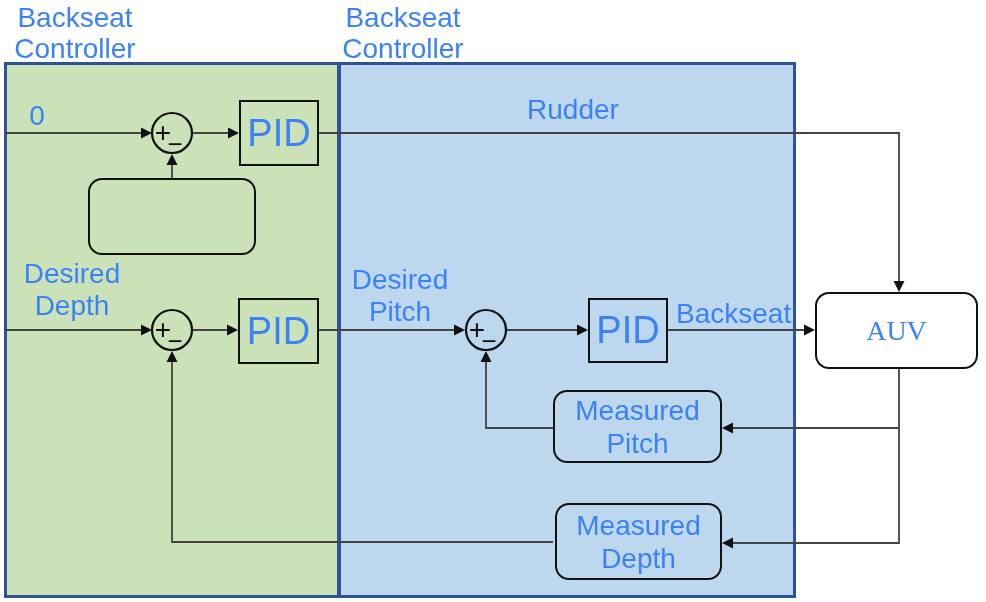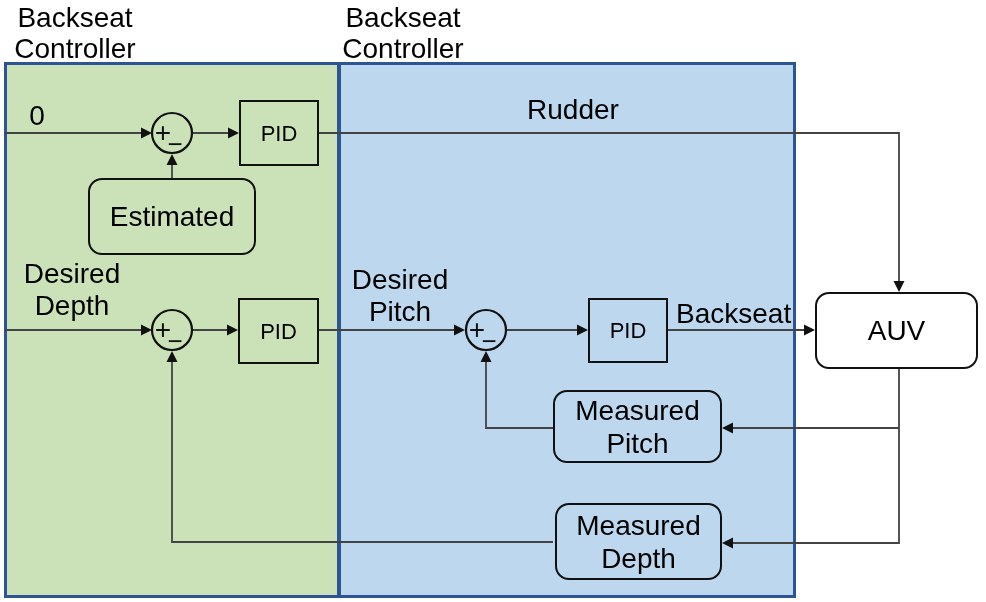--- a/index.html
+++ b/index.html
@@ -1,32 +1,32 @@
 <!DOCTYPE html>
 <html><head>
 <meta charset="utf-8">
 <style>
   html,body{margin:0;padding:0;background:#ffffff;}
   #stage{
     position:relative;width:986px;height:602px;background:#ffffff;
-    font-family:"Liberation Sans",sans-serif;color:#000000;overflow:hidden;
+    font-family:"Liberation Sans",sans-serif;color:#3b82f6;overflow:hidden;
   }
   .region{position:absolute;box-sizing:border-box;border:3px solid #2e5496;}
   .region.green{left:4px;top:62px;width:336px;height:536px;background:#cbe2b8;}
   .region.blue{left:338px;top:62px;width:458px;height:536px;background:#bdd7ee;}
 
   .lbl{position:absolute;font-size:28px;line-height:32px;text-align:center;white-space:nowrap;}
   .title{position:absolute;font-size:28px;line-height:31px;text-align:center;white-space:nowrap;}
 
   .block{
     position:absolute;box-sizing:border-box;border:2.2px solid #111;
     display:flex;flex-direction:column;align-items:center;justify-content:center;
     font-size:28px;line-height:33px;text-align:center;background:transparent;
   }
-  .block.square{border-radius:0;font-size:22px;}
+  .block.square{border-radius:0;font-size:38px;}
   .block.rounded{border-radius:14px;}
   .block.white{background:#ffffff;}
 
   svg#wires{position:absolute;left:0;top:0;pointer-events:none;}
   .wire{stroke:#434343;stroke-width:1.8;fill:none;}
   .head{fill:#111;stroke:none;}
   .jcircle{stroke:#111;stroke-width:2.2;fill:none;}
   .jsign{font-family:"Liberation Sans",sans-serif;fill:#111;}
 </style>
 </head>
@@ -136,31 +136,30 @@
     <span>PID</span>
   </div>
   <div class="block square" style="left:238px;top:298px;width:81px;height:66px;">
     <span>PID</span>
   </div>
   <div class="block square" style="left:588px;top:298px;width:80px;height:65px;">
     <span>PID</span>
   </div>
 
   <div class="block rounded" style="left:88px;top:178px;width:168px;height:77px;">
-    <div>Estimated</div>
   </div>
   <div class="block rounded" style="left:553px;top:390px;width:169px;height:73px;">
     <div>Measured</div>
     <div>Pitch</div>
   </div>
   <div class="block rounded" style="left:555px;top:503px;width:167px;height:77px;">
     <div>Measured</div>
     <div>Depth</div>
   </div>
-  <div class="block rounded white" style="left:815px;top:292px;width:163px;height:77px;">
+  <div class="block rounded white" style="left:815px;top:292px;width:163px;height:77px;font-family:Liberation Serif, serif;">
     <div>AUV</div>
   </div>
 
   <div class="lbl" style="left:22px;top:100px;width:30px;">0</div>
   <div class="lbl" style="left:508px;top:94px;width:130px;">Rudder</div>
   <div class="lbl" style="left:676px;top:298px;width:110px;">Backseat</div>
   <div class="lbl" style="left:7px;top:258px;width:130px;">
     <div>Desired</div>
     <div>Depth</div>
   </div>

